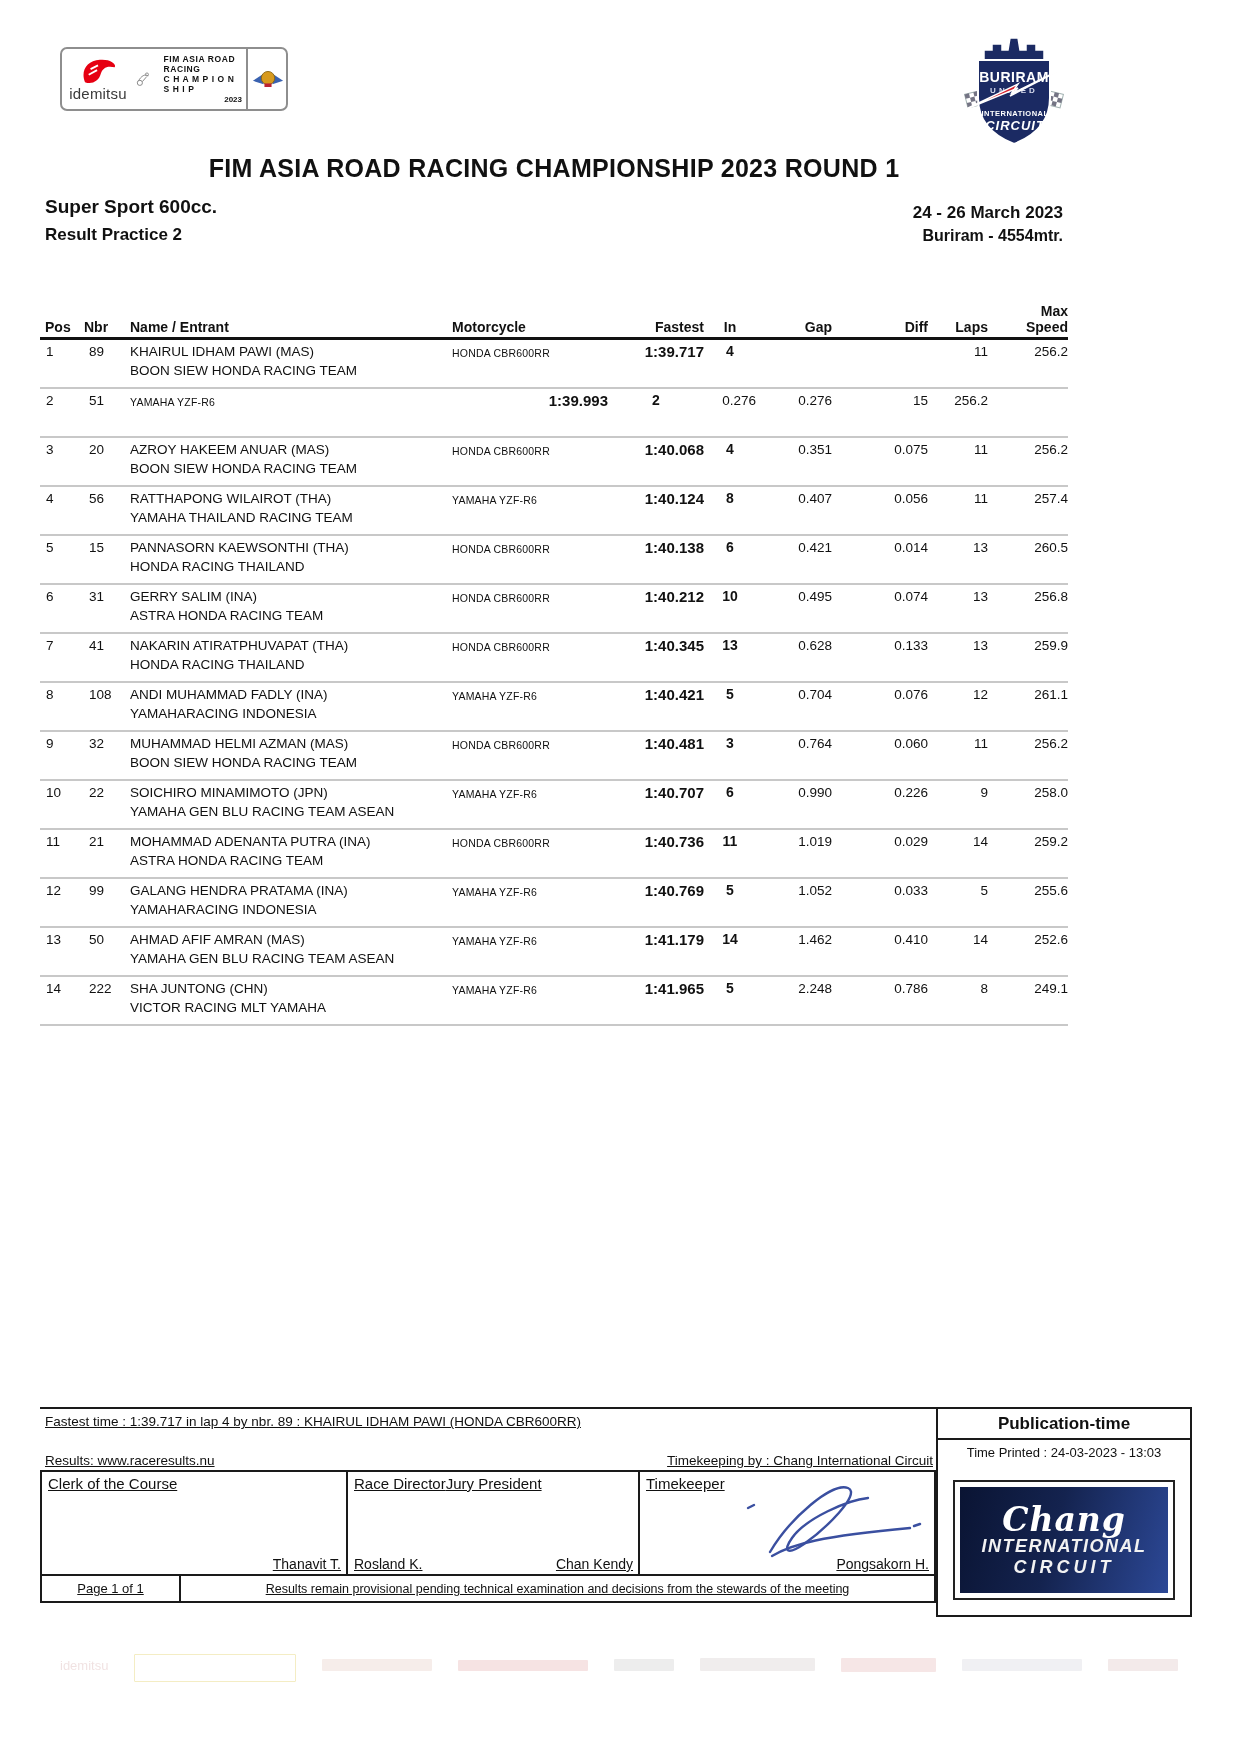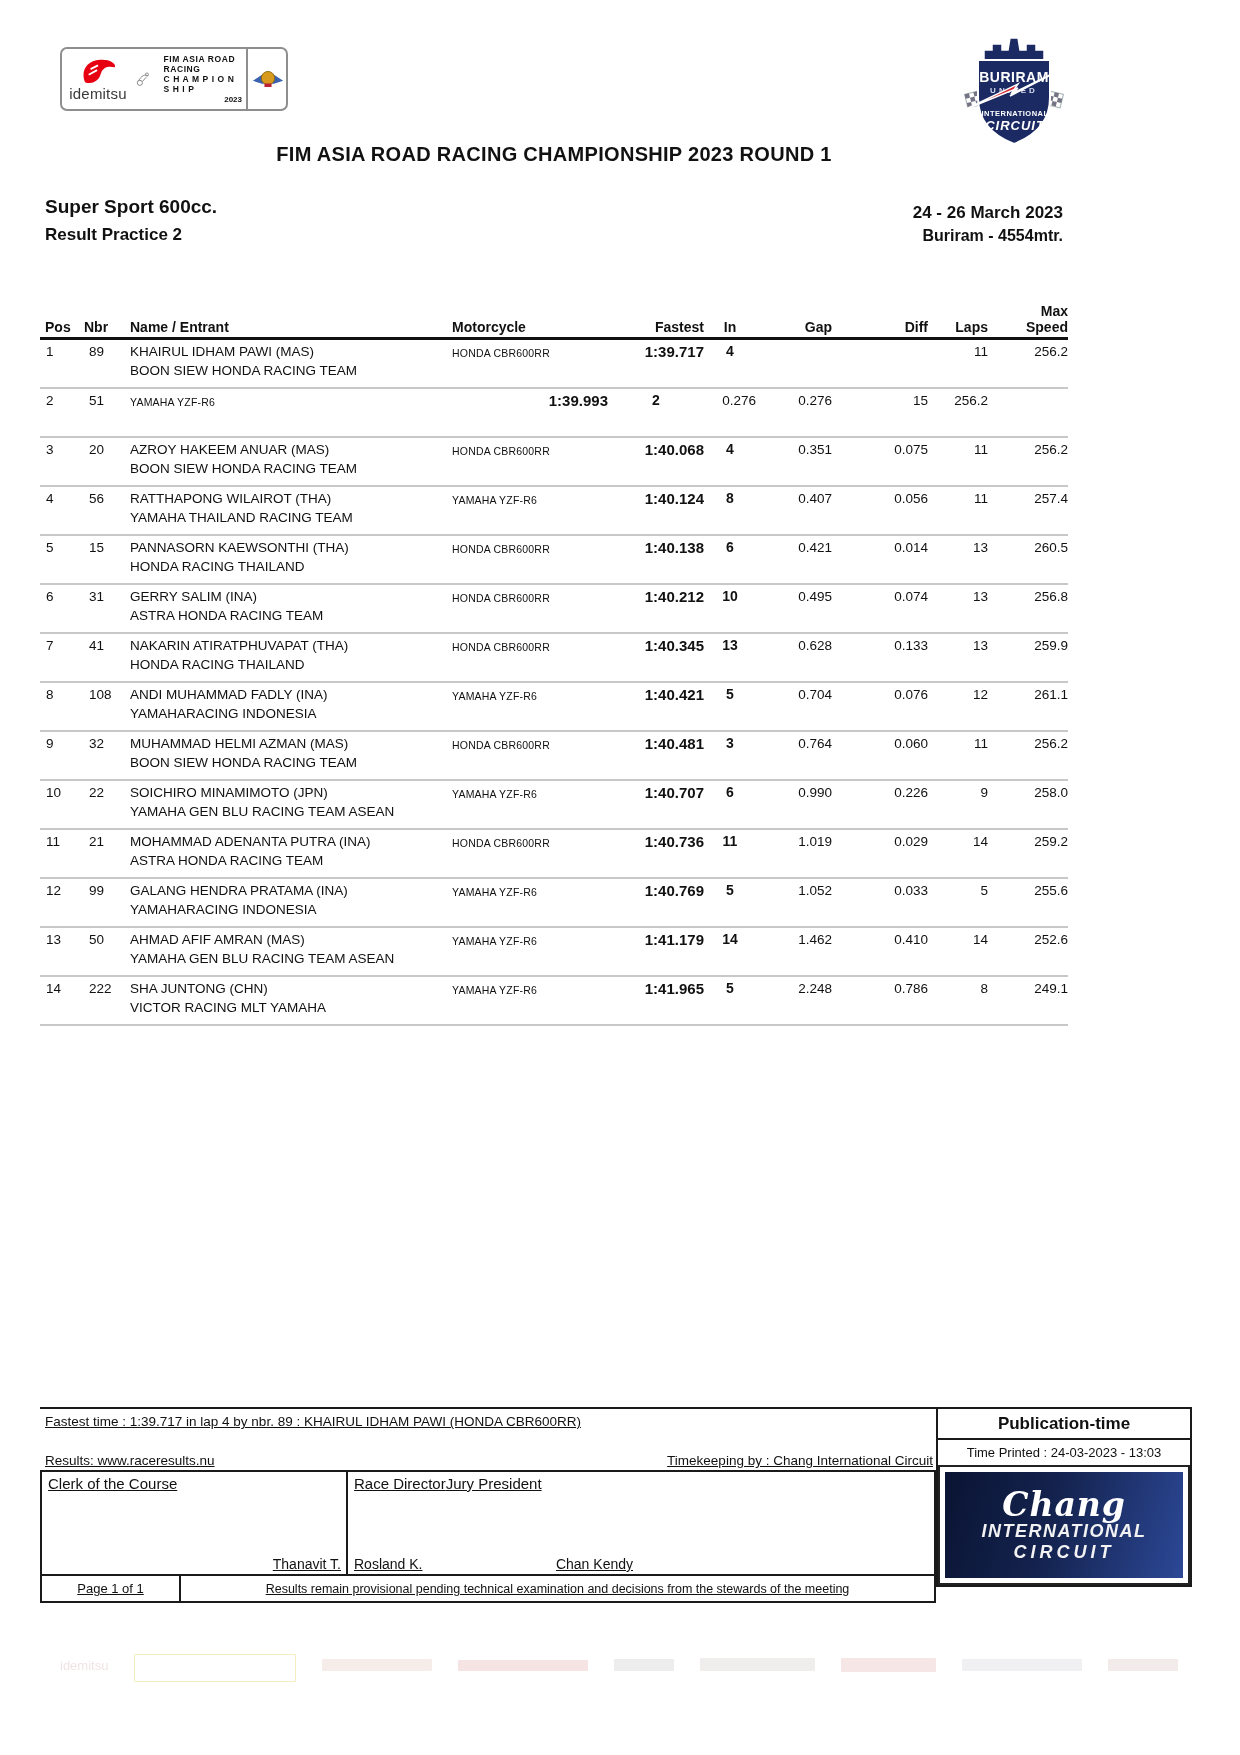--- a/index.html
+++ b/index.html
@@ -14,22 +14,22 @@
   .series-mid{flex:1;display:flex;align-items:center;gap:12px;padding-left:2px;}
   .series-text{display:flex;flex-direction:column;line-height:10px;}
   .series-l1,.series-l2{font-weight:bold;font-size:8.5px;letter-spacing:0.6px;color:#111;}
   .series-year{font-weight:bold;font-size:8px;text-align:right;color:#111;margin-top:1px;}
   .box-divider{width:2px;align-self:stretch;background:#8e8e8e;margin:0 2px 0 4px;}
   .fim-compartment{width:36px;display:flex;align-items:center;justify-content:center;}
 
   .buriram-logo{position:absolute;left:962px;top:36px;width:104px;height:112px;}
 
   
-  .main-title{position:absolute;left:40px;top:143px;width:1028px;text-align:center;
-    font-size:20px;font-weight:bold;letter-spacing:0.3px;}
+  .main-title{position:absolute;left:40px;top:154px;width:1028px;text-align:center;
+    font-size:25px;font-weight:bold;letter-spacing:0.3px;}
   .class-name{position:absolute;left:45px;top:196px;font-size:19px;font-weight:bold;}
   .session-name{position:absolute;left:45px;top:225px;font-size:17px;font-weight:bold;}
   .date-range{position:absolute;left:700px;top:203px;width:363px;text-align:right;font-size:17px;font-weight:bold;}
   .circuit-length{position:absolute;left:700px;top:227px;width:363px;text-align:right;font-size:16px;font-weight:bold;}
 
   
   .results{position:absolute;left:40px;top:303px;width:1028px;}
   .tgrid{display:grid;grid-template-columns:44px 46px 322px 156px 96px 52px 76px 96px 60px 80px;}
   .t-head{align-items:end;border-bottom:3px solid #111;padding-bottom:2px;}
   .t-head .hc{font-weight:bold;font-size:14px;line-height:16px;}
@@ -56,21 +56,21 @@
   .off-title-row{display:flex;}
   .off-name-row{display:flex;justify-content:space-between;font-size:14px;}
   .sig{position:absolute;right:2px;top:6px;pointer-events:none;}
   .page-row{display:grid;grid-template-columns:139px 1fr;border:2px solid #1a1a1a;border-top:none;height:25px;}
   .page-cell{border-right:2px solid #1a1a1a;display:flex;align-items:center;justify-content:center;font-size:13px;}
   .disclaimer-cell{display:flex;align-items:center;justify-content:center;font-size:12.5px;}
 
   .footer-right{position:absolute;left:936px;top:1407px;width:256px;border:2px solid #1a1a1a;box-sizing:border-box;background:#fff;}
   .pub-title{font-size:17px;font-weight:bold;text-align:center;padding:5px 0 4px;border-bottom:2px solid #1a1a1a;}
   .time-printed{font-size:13px;text-align:center;padding:5px 0 5px;border-radius:11px;}
-  .chang-box{border:2px solid #222;margin:0;padding:5px;}
+  .chang-box{border:2px solid #222;margin:15px;padding:5px;}
   .chang-inner{height:106px;background:linear-gradient(105deg,#0a1433 0%,#14234f 45%,#2c4896 100%);
     display:flex;flex-direction:column;align-items:center;justify-content:center;}
   .chang-word{font-family:"DejaVu Serif",serif;font-style:italic;font-weight:bold;font-size:33px;
     color:#fff;line-height:32px;letter-spacing:1px;}
   .chang-intl{font-style:italic;font-weight:bold;font-size:18px;color:#f2f2f2;letter-spacing:1.5px;line-height:21px;}
   .chang-circuit{font-style:italic;font-weight:bold;font-size:18px;color:#f2f2f2;letter-spacing:4px;line-height:20px;}
 
   
   .sponsor-strip{position:absolute;left:60px;top:1650px;width:1125px;height:34px;display:flex;align-items:flex-start;gap:26px;}
   .faint{opacity:0.18;}
@@ -391,20 +391,34 @@
       <div class="off-cell">
         <div class="off-title-row">
           <span class="off-title">Race Director</span>
           <span class="off-title">Jury President</span>
         </div>
         <div class="off-name-row">
           <span>Rosland K.</span>
           <span>Chan Kendy</span>
         </div>
       </div>
+      <div class="off-cell">
+        <div class="off-title">Timekeeper</div>
+        <svg class="sig" width="280" height="88" viewBox="0 0 280 88">
+          <g fill="none" stroke="#3a4fa0" stroke-width="2.4" stroke-linecap="round">
+            <path d="M118,74 C138,40 180,4 196,10 C210,16 172,52 152,66 C136,77 130,74 140,60 C154,40 196,22 216,20"></path>
+            <path d="M120,78 C140,66 170,58 258,50"></path>
+            <path d="M96,30 L102,27"></path>
+            <path d="M262,48 l6,-2"></path>
+          </g>
+        </svg>
+        <div class="off-name-row" style="justify-content:flex-end;">
+          <span>Pongsakorn H.</span>
+        </div>
+      </div>
     </div>
     <div class="page-row">
       <div class="page-cell">Page 1 of 1</div>
       <div class="disclaimer-cell">Results remain provisional pending technical examination and decisions from the stewards of the meeting</div>
     </div>
   </div>
 
   <div class="footer-right">
     <div class="pub-title">Publication-time</div>
     <div class="time-printed">Time Printed : 24-03-2023 - 13:03</div>

